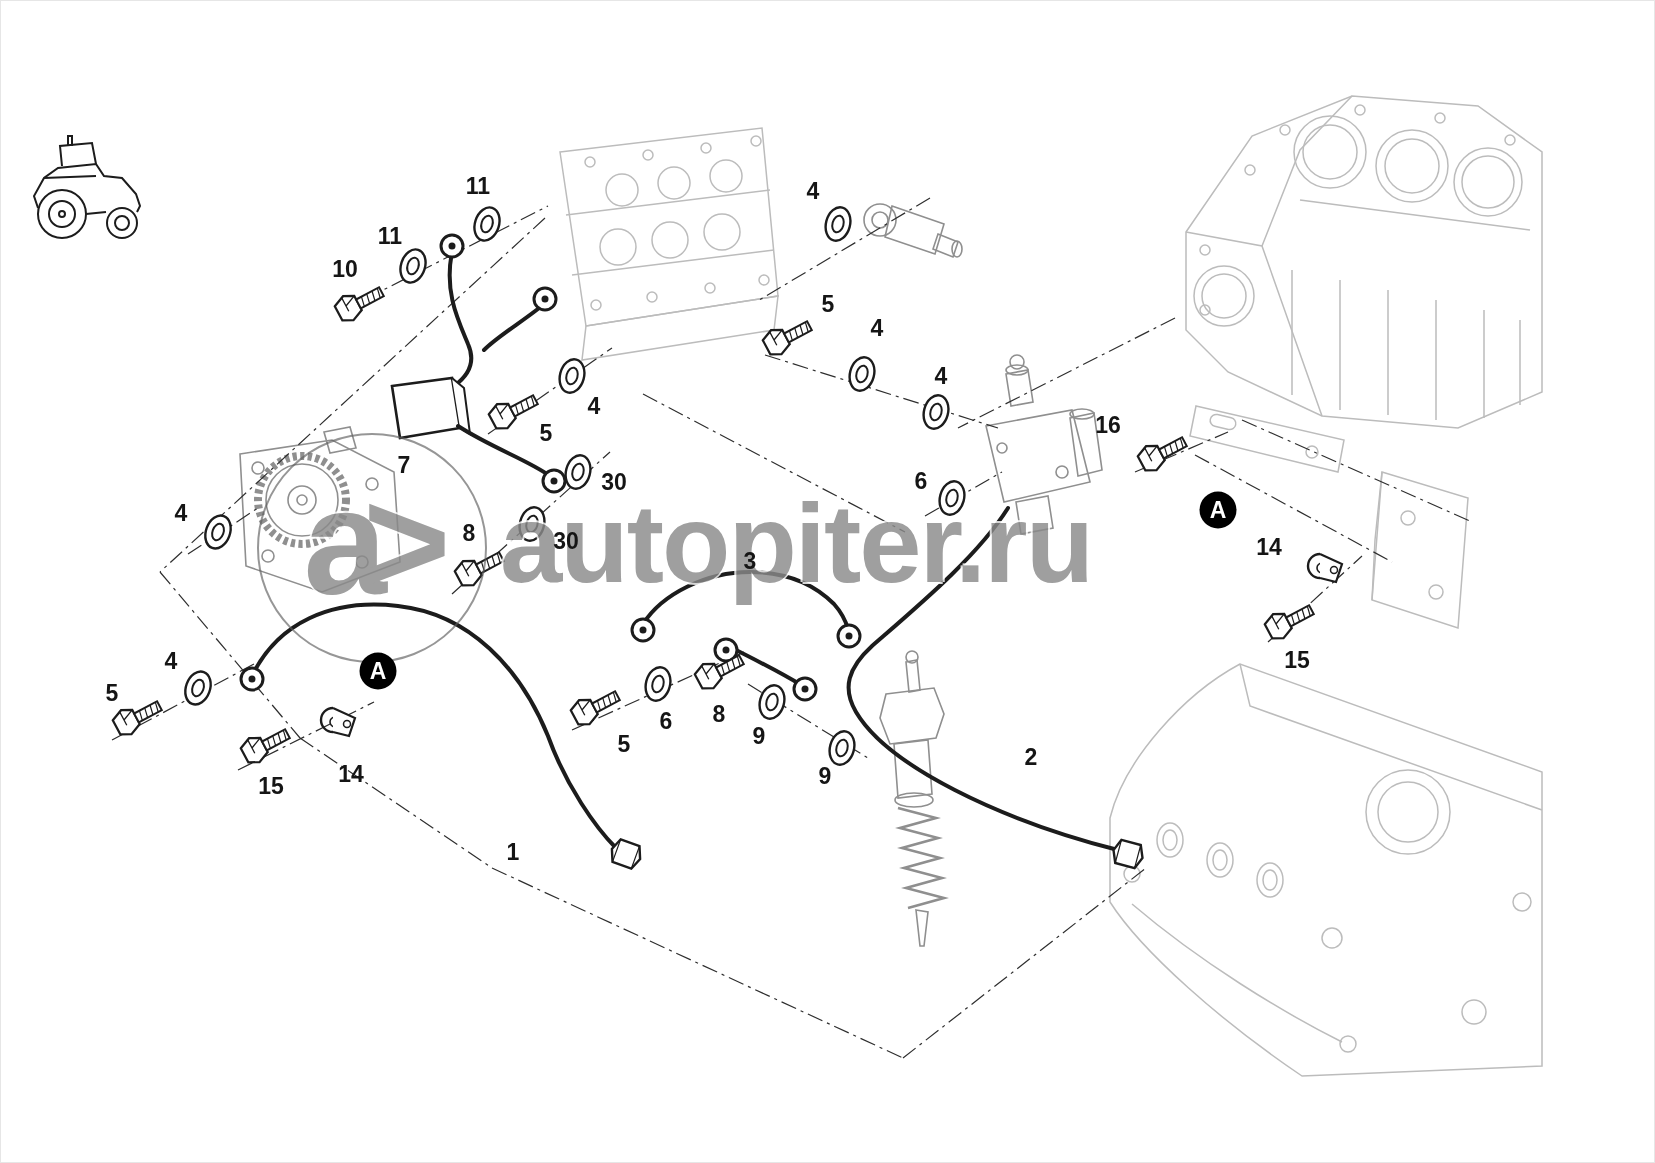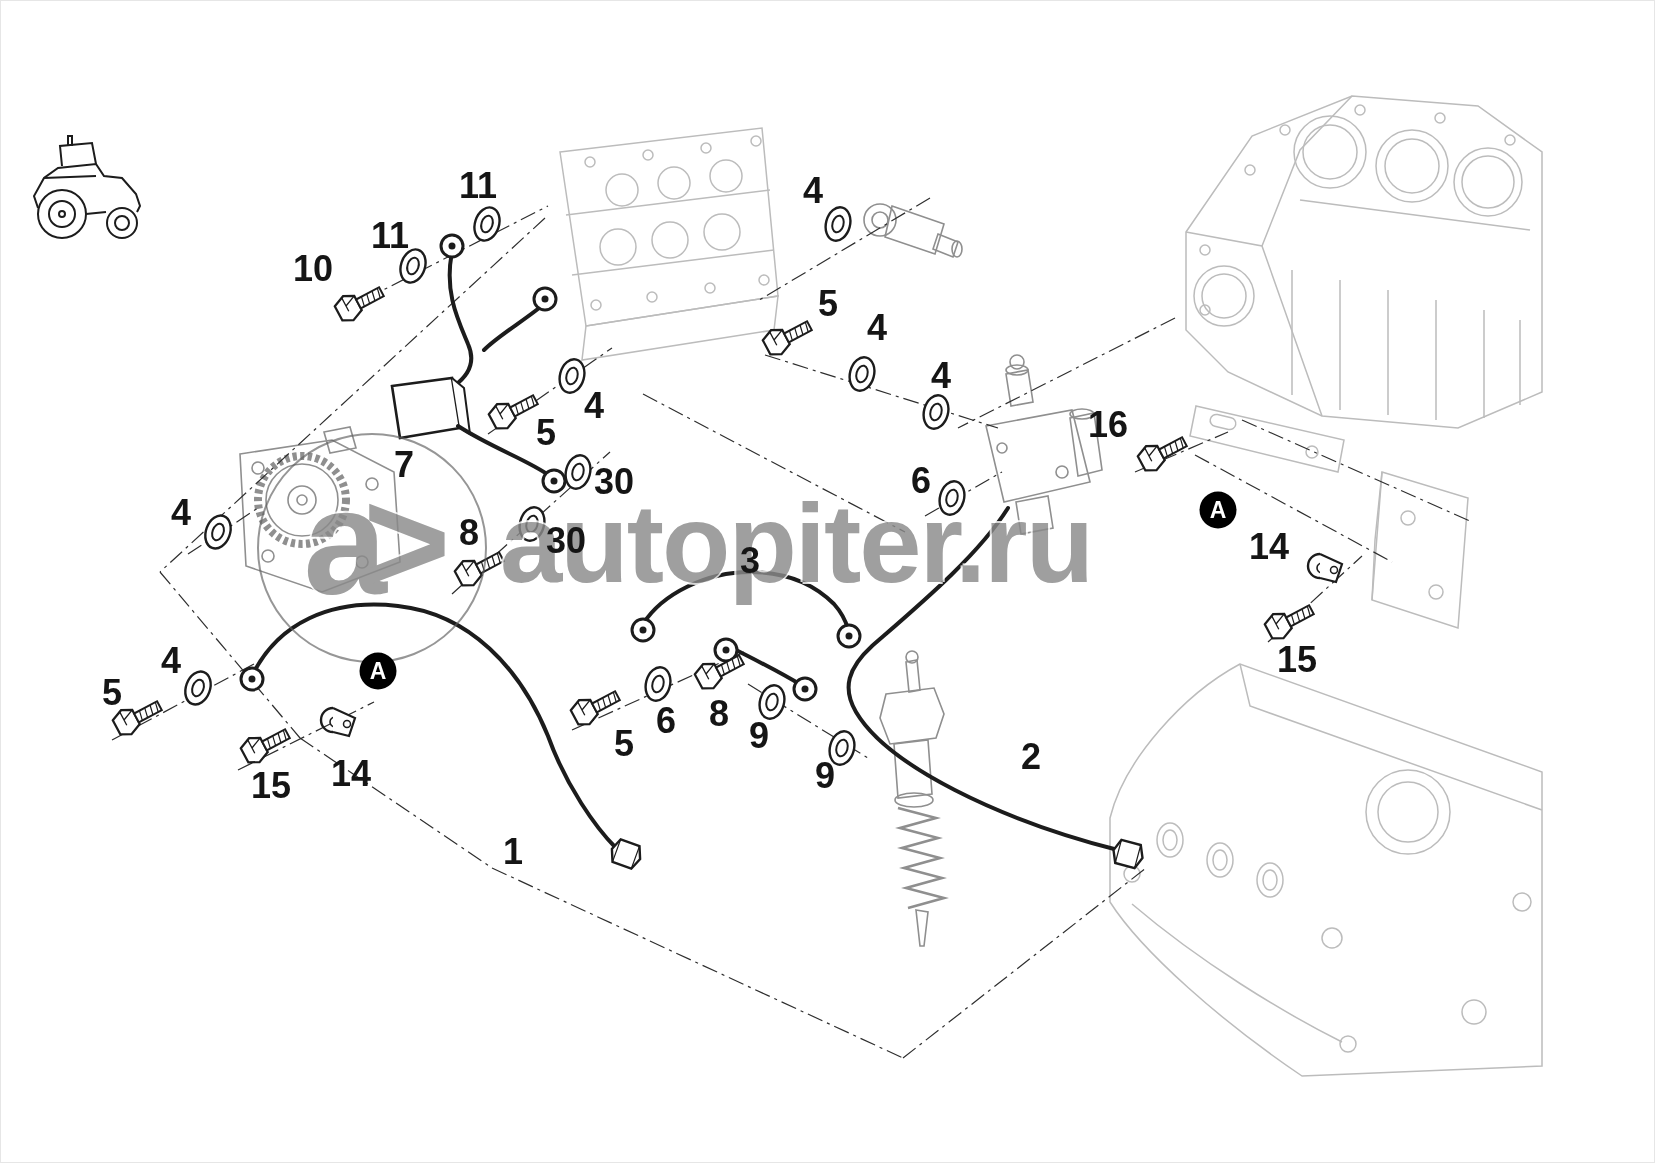--- a/index.html
+++ b/index.html
@@ -28,21 +28,21 @@
     position:absolute;left:500px;top:548px;transform:translateY(-54%);
     font-size:112px;font-weight:bold;letter-spacing:-2px;color:var(--wm,#8a8a8a);
     line-height:1;white-space:nowrap;
     text-shadow:-2px 0 0 #fff,2px 0 0 #fff,0 -2px 0 #fff,0 2px 0 #fff;
     text-align:right;
   }
   
   .overlay{position:absolute;inset:0;z-index:3;}
   .callout{
     position:absolute;transform:translate(-50%,-50%);
-    font-size:36px;font-weight:700;color:#151515;line-height:1;white-space:nowrap;
+    font-size:23px;font-weight:700;color:#151515;line-height:1;white-space:nowrap;
   }
   .marker{
     position:absolute;transform:translate(-50%,-50%);
     width:37px;height:37px;border-radius:50%;background:var(--marker-bg,#000);
     color:var(--marker-fg,#fff);display:flex;align-items:center;justify-content:center;
     font-size:23px;font-weight:700;
   }
 </style>
 </head>
 <body>
@@ -297,21 +297,21 @@
 <div class="watermark">
   <div class="wm-circle">
     <span class="wm-logo">a&gt;</span>
   </div>
   <div class="wm-text">autopiter.ru</div>
 </div>
 
 <div class="overlay" id="overlay">
     <div class="callout" style="left: 478px; top: 186px;">11</div>
     <div class="callout" style="left: 390px; top: 236px;">11</div>
-    <div class="callout" style="left: 313px; top: 269px;">10</div>
+    <div class="callout" style="left: 345px; top: 269px;">10</div>
     <div class="callout" style="left: 813px; top: 191px;">4</div>
     <div class="callout" style="left: 828px; top: 304px;">5</div>
     <div class="callout" style="left: 877px; top: 328px;">4</div>
     <div class="callout" style="left: 941px; top: 376px;">4</div>
     <div class="callout" style="left: 1108px; top: 425px;">16</div>
     <div class="callout" style="left: 594px; top: 406px;">4</div>
     <div class="callout" style="left: 546px; top: 433px;">5</div>
     <div class="callout" style="left: 614px; top: 482px;">30</div>
     <div class="callout" style="left: 404px; top: 465px;">7</div>
     <div class="callout" style="left: 469px; top: 533px;">8</div>

